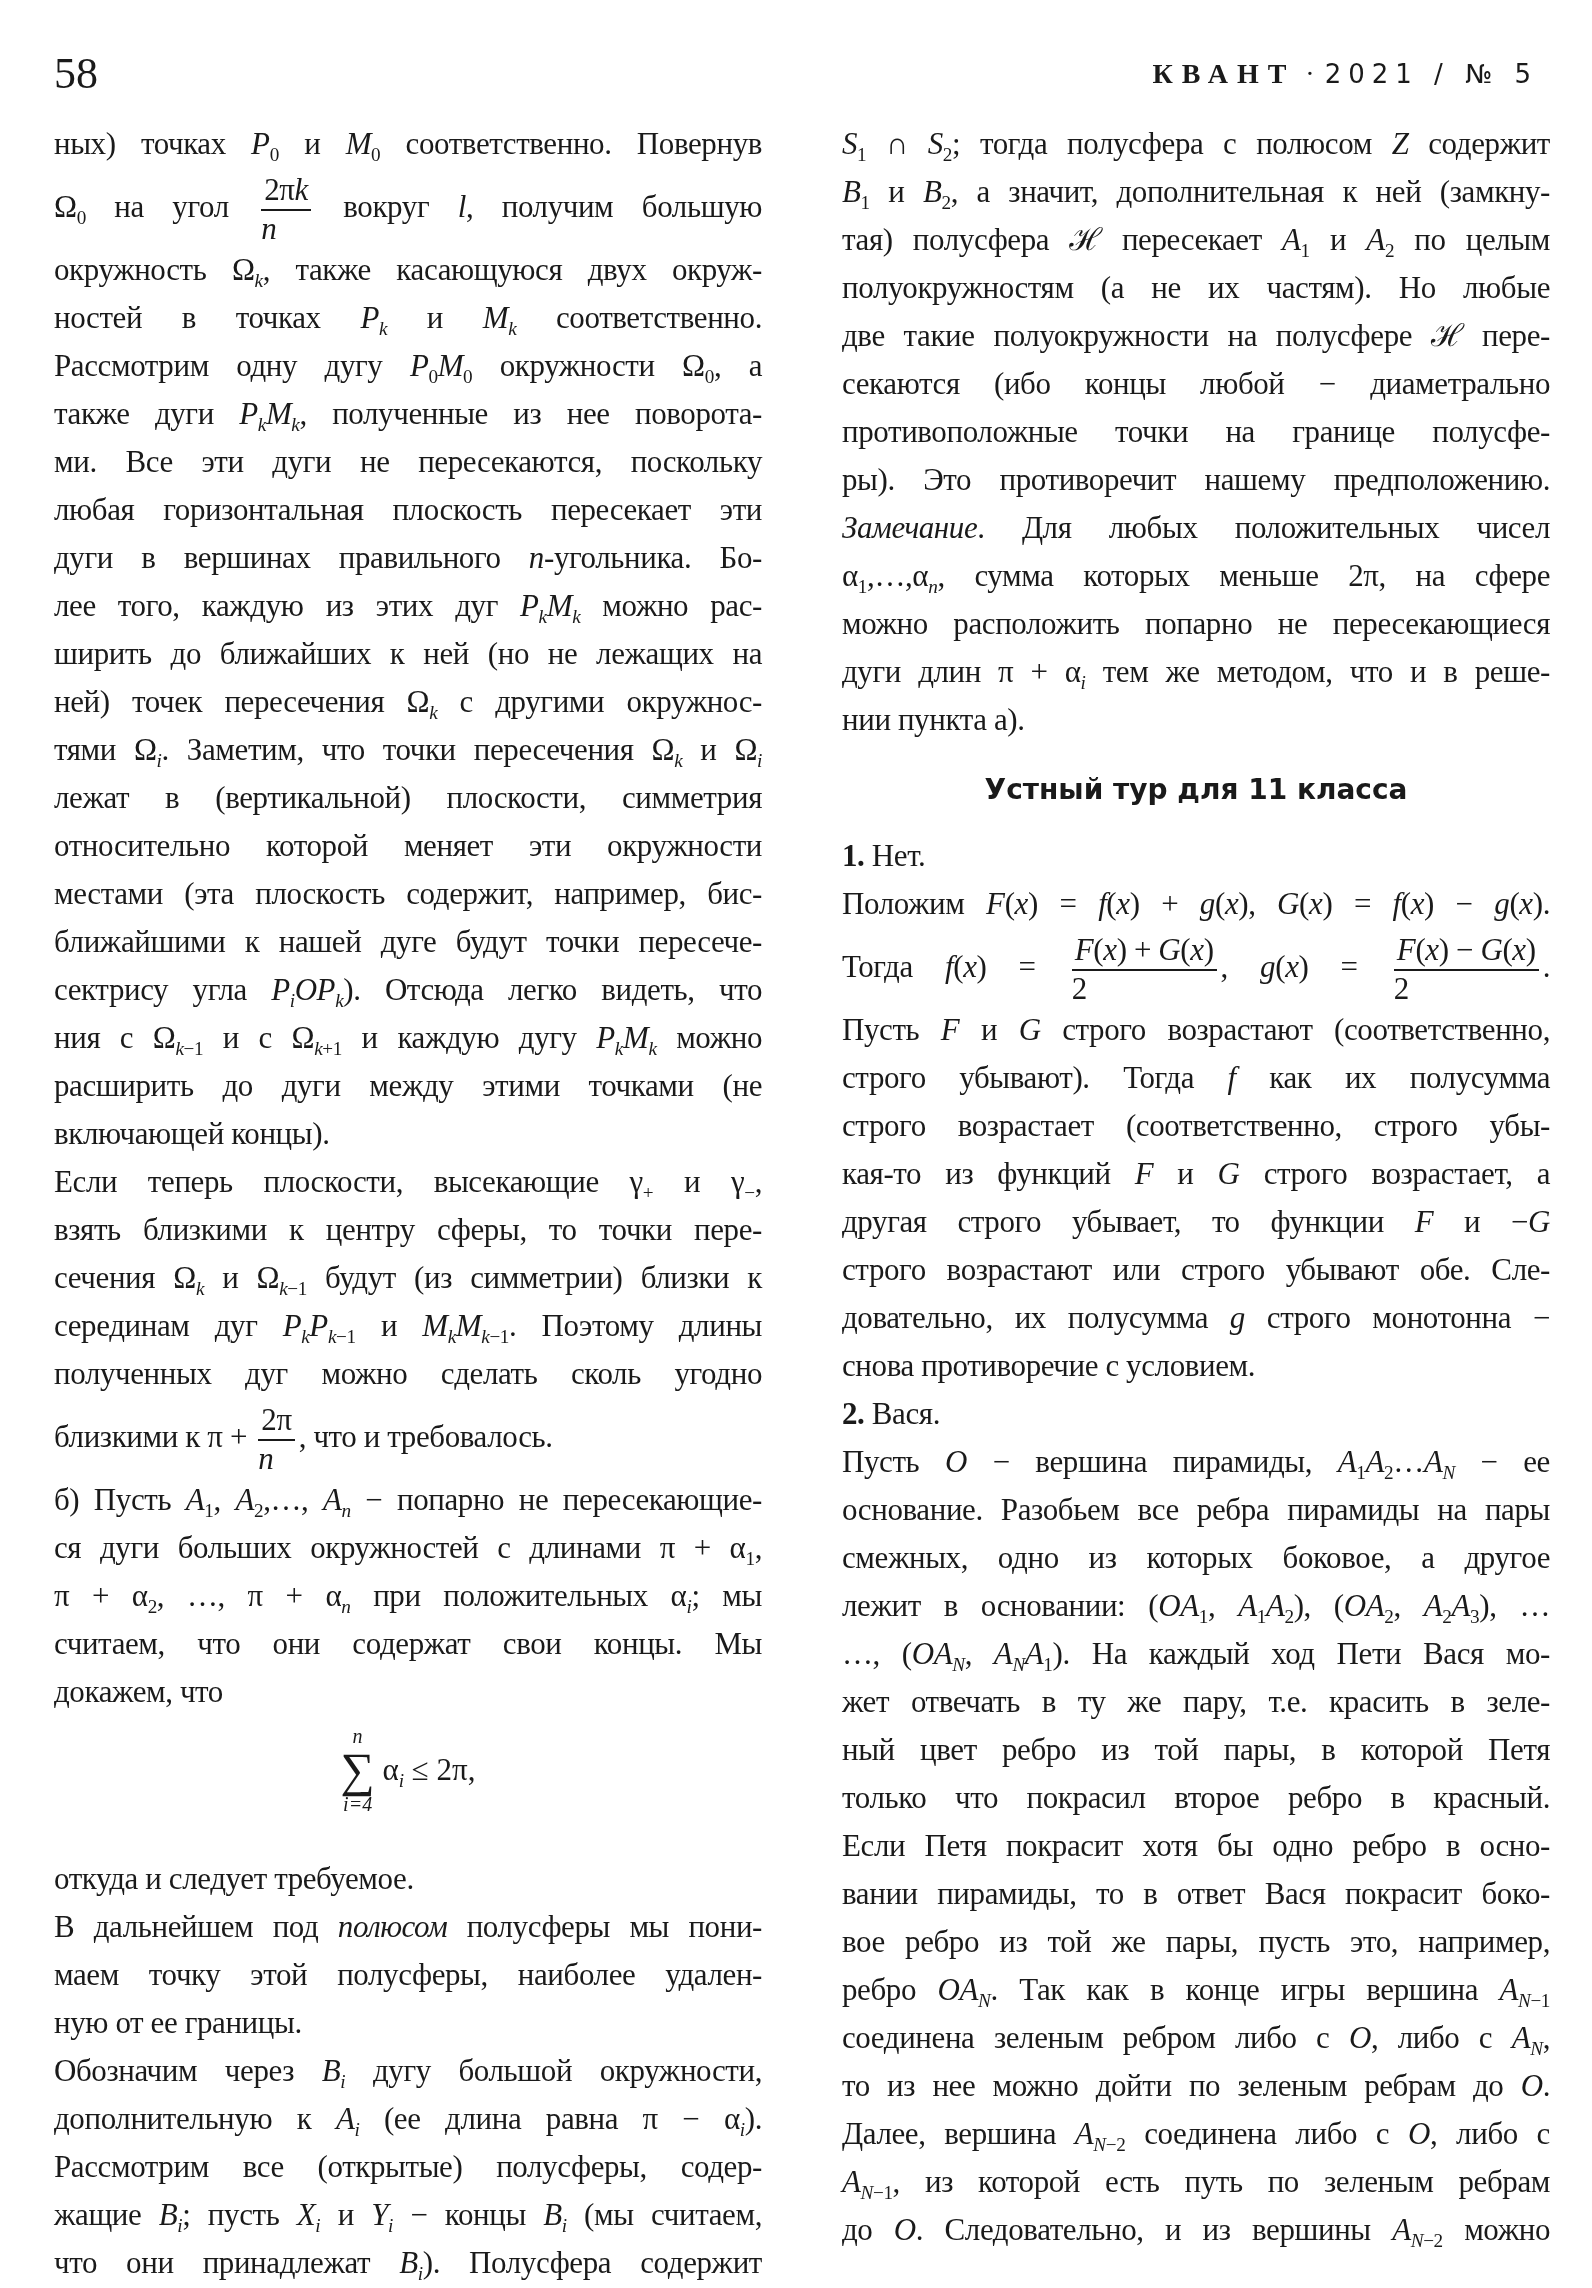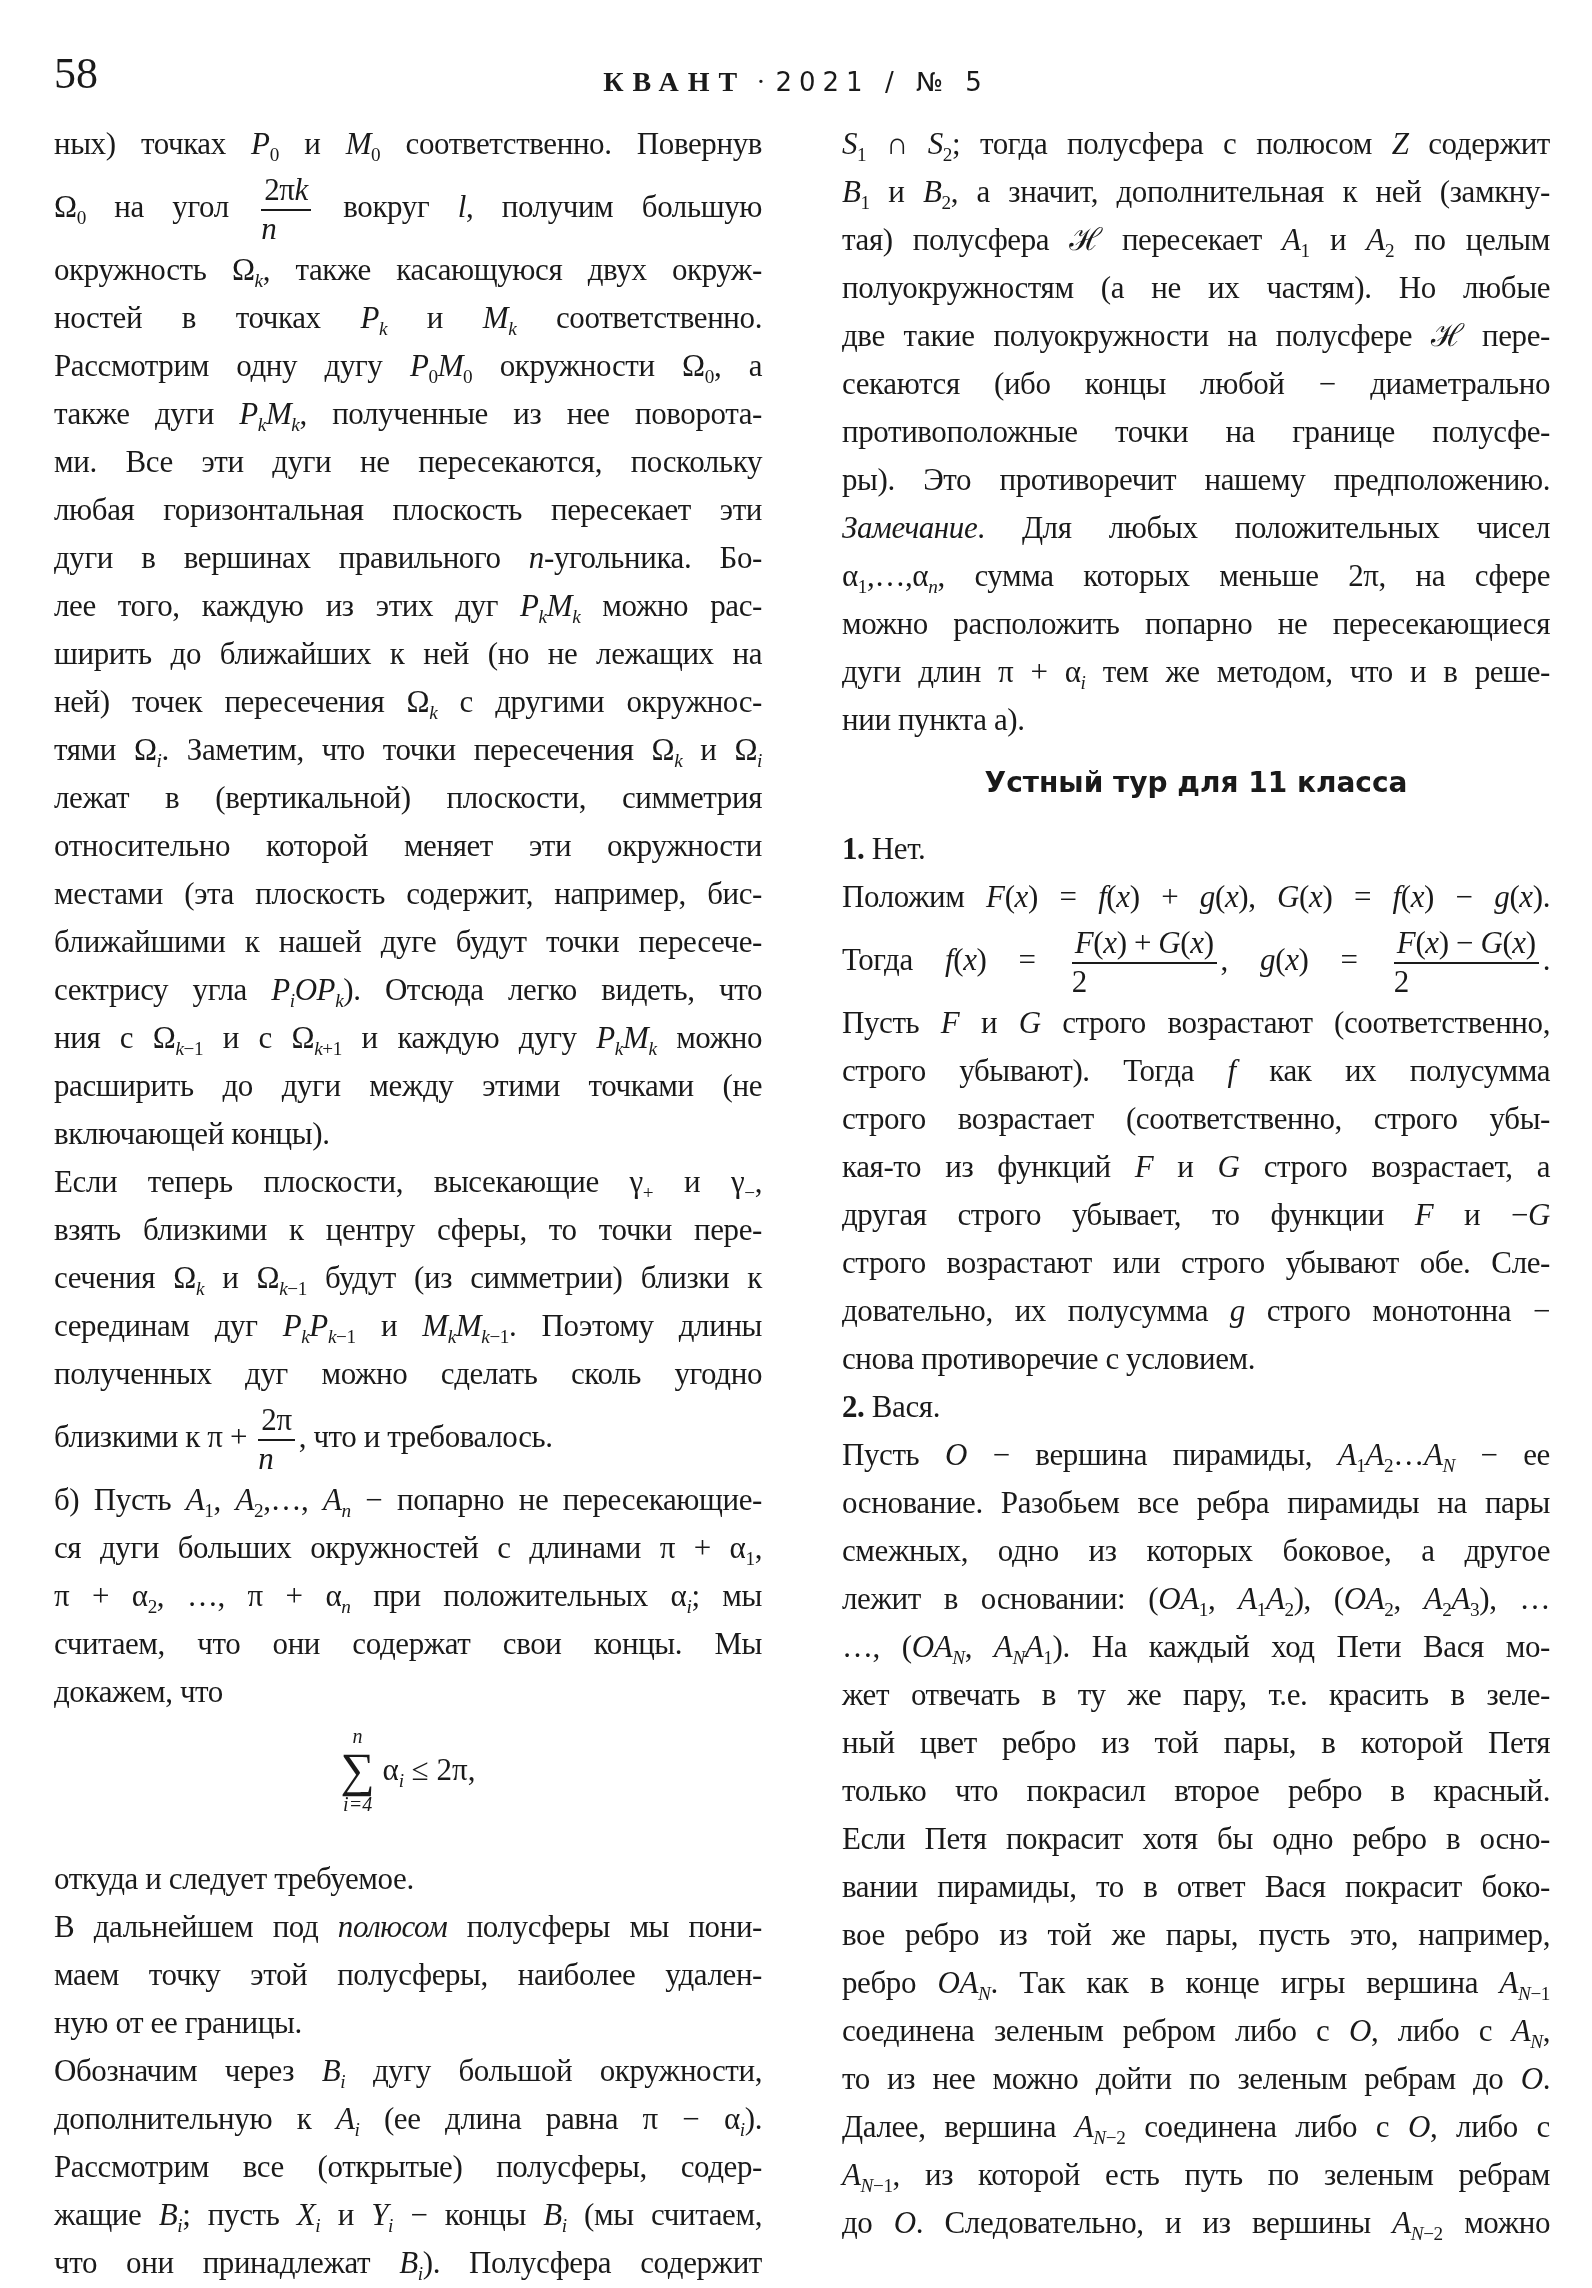--- a/index.html
+++ b/index.html
@@ -3,41 +3,41 @@
 <meta charset="utf-8">
 <style>
   html, body { margin: 0; padding: 0; background: #ffffff; }
   body {
     width: 1592px; height: 2289px; position: relative; overflow: hidden;
     font-family: "Liberation Serif", "DejaVu Serif", serif;
     color: #1a1a1a;
   }
   .header { position: absolute; top: 44px; left: 54px; right: 54px; height: 60px; }
   .page-number { position: absolute; left: 0; top: 0; font-size: 44px; line-height: 60px; }
-  .running-head { position: absolute; left: 0; right: 0; top: 8px; text-align: center; line-height: 60px; font-size: 28px; }
+  .running-head { position: absolute; left: 0; right: 0; top: 0; text-align: right; line-height: 60px; font-size: 28px; }
   .running-head .mag { font-weight: bold; letter-spacing: 9px; }
   .running-head .sep { margin: 0 10px; }
   .running-head .issue { letter-spacing: 7px; font-family: "DejaVu Sans", sans-serif; font-size: 26px; }
 
   .column { position: absolute; top: 120px; width: 708px; }
   .col-left { left: 54px; }
   .col-right { left: 842px; }
 
   .line {
     font-size: 31px; line-height: 48px; height: 48px;
     text-align: justify; text-align-last: justify;
     white-space: nowrap; overflow: visible;
     letter-spacing: -0.4px;
   }
   .line.last { text-align-last: left; }
   .line.tall { height: 78px; line-height: 78px; }
   .heading {
     font-family: "DejaVu Sans", sans-serif; font-weight: bold;
     font-size: 28px; line-height: 48px; height: 48px; text-align: center;
-    margin-top: 15px; margin-bottom: 18px;
+    margin-top: 22px; margin-bottom: 18px;
   }
   i, .it { font-style: italic; }
   sub { font-size: 0.62em; vertical-align: -0.35em; line-height: 0; }
   b { font-weight: bold; }
 
   .frac { display: inline-block; vertical-align: middle; text-align: left; line-height: 1.05; margin: 0 4px; }
   .frac .num { display: block; padding: 0 3px 2px; border-bottom: 2px solid #1a1a1a; }
   .frac .den { display: block; padding-top: 2px; }
 
   .sum-block { height: 139px; position: relative; text-align: center; font-size: 31px; }

